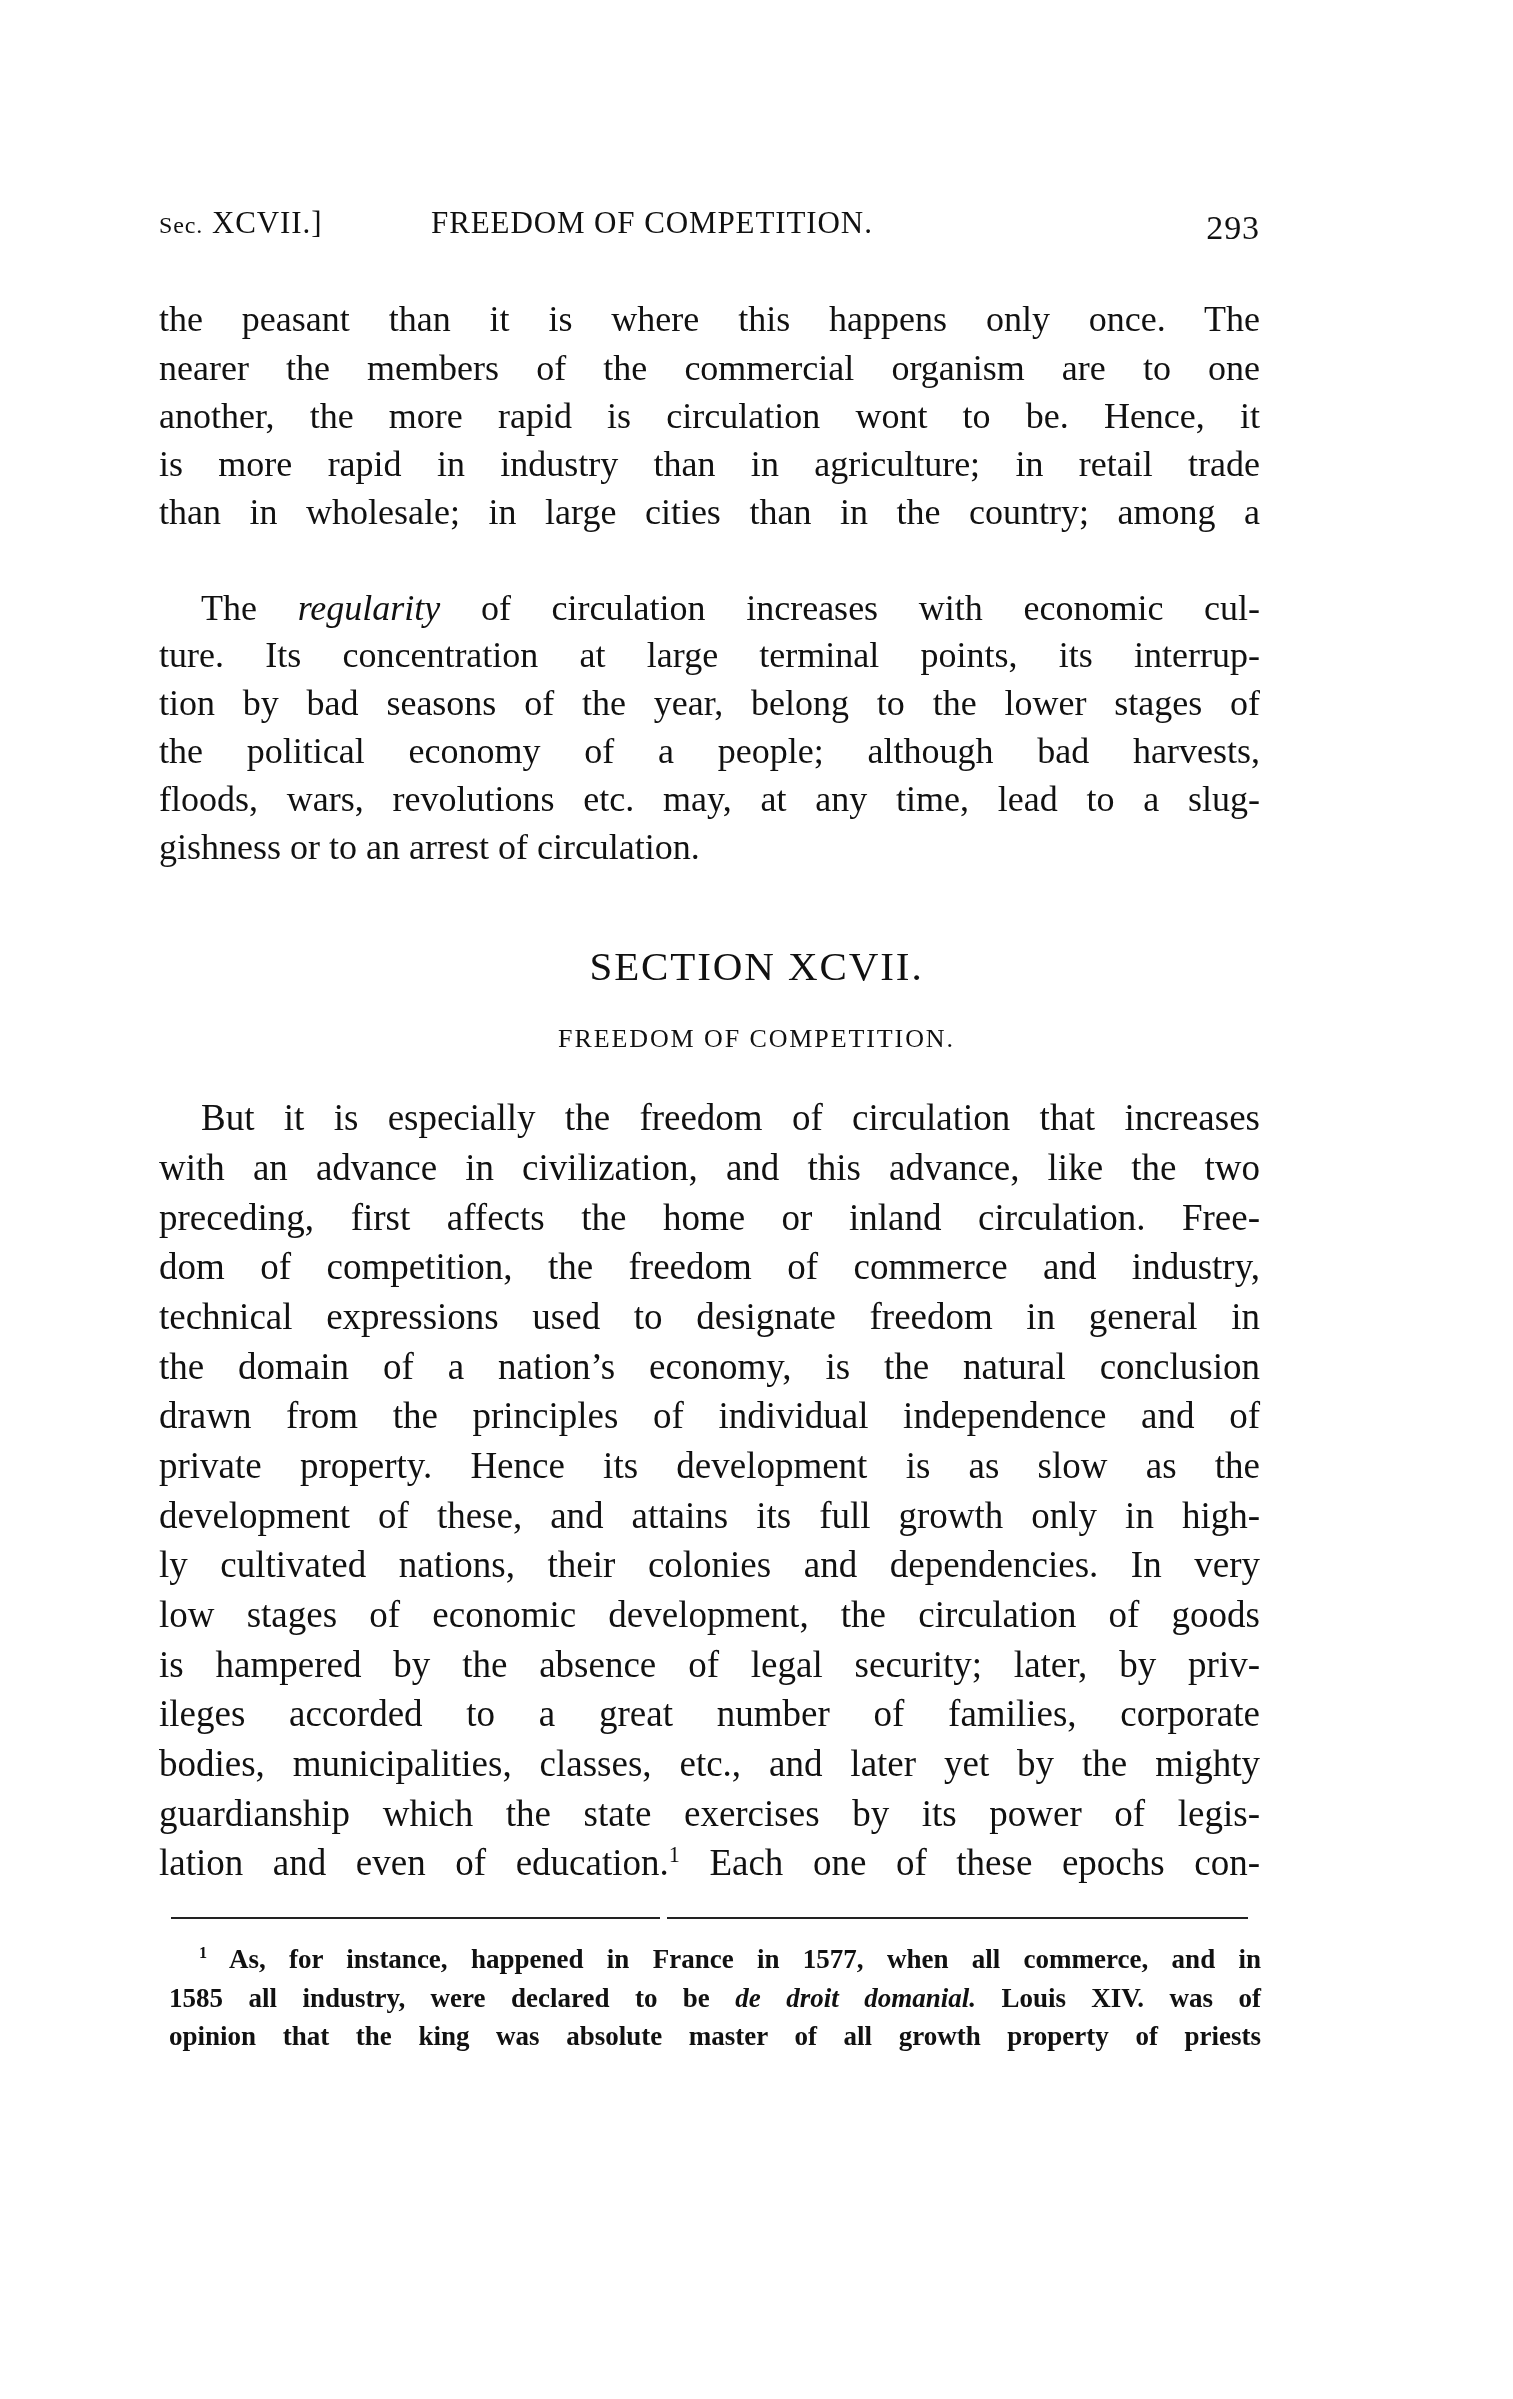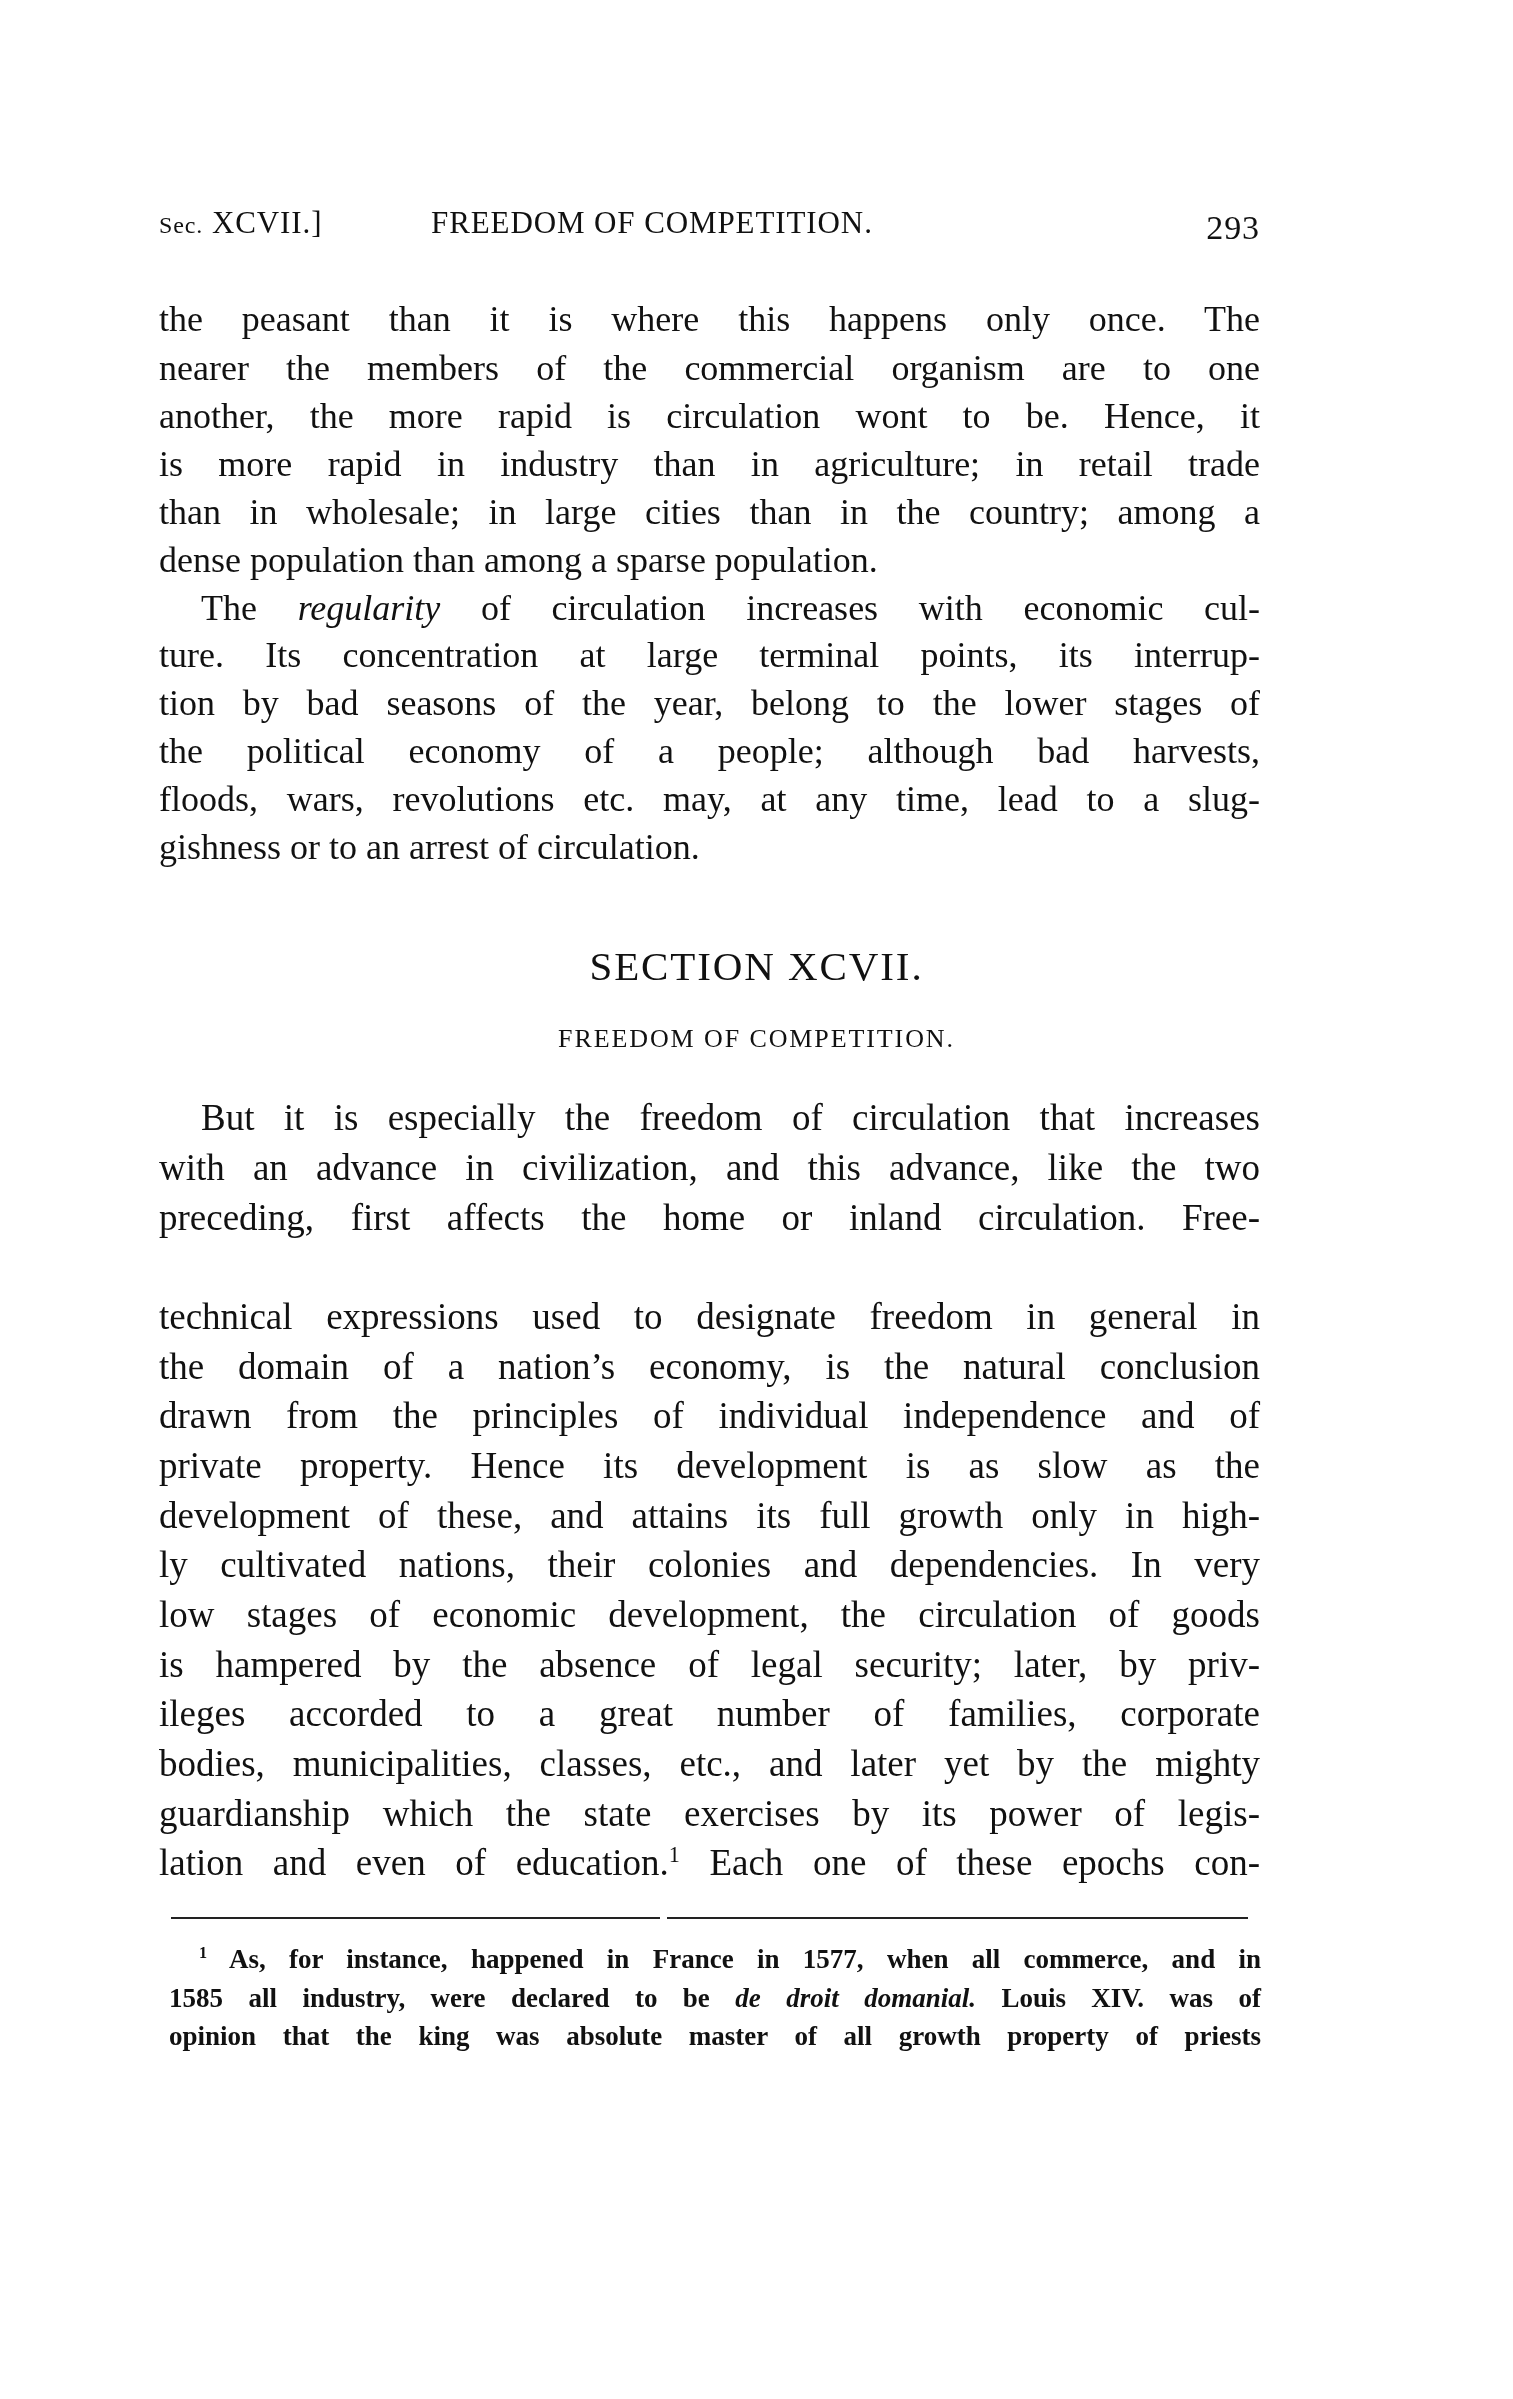--- a/index.html
+++ b/index.html
@@ -31,35 +31,35 @@
     <span class="rh-sec"><span class="sc">Sec.</span> <span>XCVII.]</span></span>
     <span class="rh-title">FREEDOM OF COMPETITION.</span>
     <span class="rh-num">293</span>
   </div>
 
   <div class="line" style="top:296px">the peasant than it is where this happens only once.  The</div>
   <div class="line" style="top:345px">nearer the members of the commercial organism are to one</div>
   <div class="line" style="top:393px">another, the more rapid is circulation wont to be.  Hence, it</div>
   <div class="line" style="top:441px">is more rapid in industry than in agriculture; in retail trade</div>
   <div class="line" style="top:489px">than in wholesale; in large cities than in the country; among a</div>
-  <div class="line last" style="top:537px">dense population than among a sparse population.</div>
 
   <div class="line indent" style="top:585px"><span>The </span><i>regularity</i><span> of circulation increases with economic cul-</span></div>
   <div class="line" style="top:632px">ture.  Its concentration at large terminal points, its interrup-</div>
   <div class="line" style="top:680px">tion by bad seasons of the year, belong to the lower stages of</div>
   <div class="line" style="top:728px">the political economy of a people; although bad harvests,</div>
   <div class="line" style="top:776px">floods, wars, revolutions etc. may, at any time, lead to a slug-</div>
   <div class="line last" style="top:824px">gishness or to an arrest of circulation.</div>
 
   <div class="section-heading">SECTION XCVII.</div>
   <div class="section-sub">FREEDOM OF COMPETITION.</div>
 
   <div class="line indent b2" style="top:1094px">But it is especially the freedom of circulation that increases</div>
   <div class="line b2" style="top:1144px">with an advance in civilization, and this advance, like the two</div>
   <div class="line b2" style="top:1194px">preceding, first affects the home or inland circulation.  Free-</div>
+  <div class="line b2" style="top:1243px">dom of competition, the freedom of commerce and industry,</div>
   <div class="line b2" style="top:1293px">technical expressions used to designate freedom in general in</div>
   <div class="line b2" style="top:1343px">the domain of a nation’s economy, is the natural conclusion</div>
   <div class="line b2" style="top:1392px">drawn from the principles of individual independence and of</div>
   <div class="line b2" style="top:1442px">private property.  Hence its development is as slow as the</div>
   <div class="line b2" style="top:1492px">development of these, and attains its full growth only in high-</div>
   <div class="line b2" style="top:1541px">ly cultivated nations, their colonies and dependencies.  In very</div>
   <div class="line b2" style="top:1591px">low stages of economic development, the circulation of goods</div>
   <div class="line b2" style="top:1641px">is hampered by the absence of legal security; later, by priv-</div>
   <div class="line b2" style="top:1690px">ileges accorded to a great number of families, corporate</div>
   <div class="line b2" style="top:1740px">bodies, municipalities, classes, etc., and later yet by the mighty</div>

